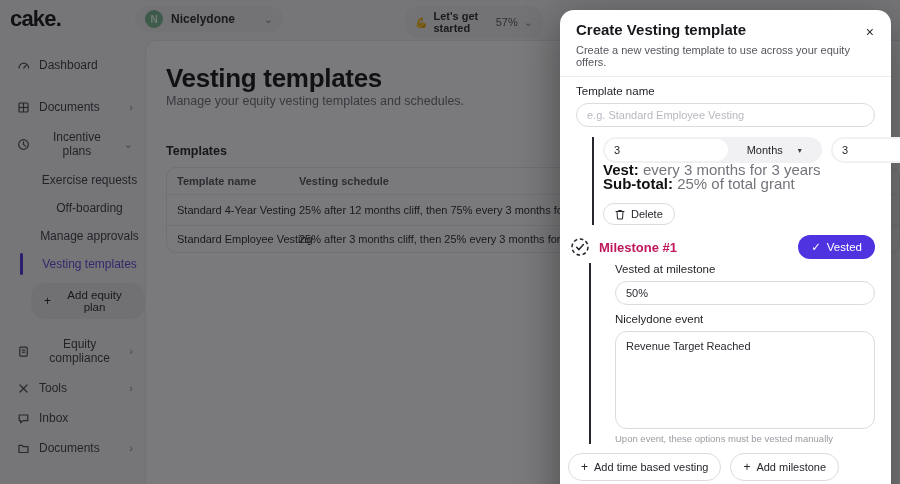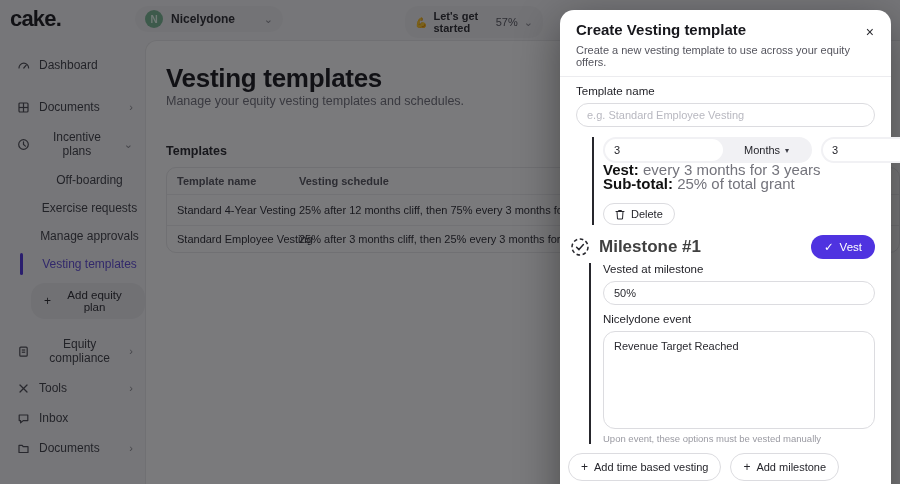--- a/index.html
+++ b/index.html
@@ -55,33 +55,33 @@
   .hr { height:1px; background:#ececef; }
   .modal-body { padding:8px 16px 0; }
   .field-label { font-size:11.5px; color:#1e1e24; margin-bottom:5px; line-height:13px; }
   .text-input { display:block; width:100%; height:24px; border:1px solid #dcdce0; border-radius:12px; padding:0 10px; font-size:11px; font-family:inherit; color:#2a2a30; background:#fff; outline:none; }
   .text-input::placeholder { color:#b8b8c0; }
 
   .vest-block { margin:10px 0 0 16px; border-left:2px solid #26262c; padding-left:9px; }
   .unit-row { display:flex; gap:9px; }
   .unit-input { flex:1; background:#f1f1f4; border-radius:13px; padding:2px; display:flex; align-items:center; height:26px; cursor:pointer; }
   .unit-value { flex:1.15; min-width:0; background:#fff; border:none; border-radius:11px; height:22px; padding:0 9px; font-size:11px; font-family:inherit; color:#26262c; outline:none; }
-  .unit-dd { flex:1; display:flex; align-items:center; justify-content:center; gap:5px; font-size:11px; color:#26262c; }
+  .unit-dd { flex:1; display:flex; align-items:center; justify-content:center; gap:15px; font-size:11px; color:#26262c; }
   .dd-caret { font-size:8px; color:#3d3e46; }
   .vest-lines { margin-top:0; font-size:15px; line-height:14px; }
   .bold-prefix { font-weight:700; color:#111; }
   .gray { color:#74747c; }
   .pill-btn { display:inline-flex; align-items:center; gap:6px; border:1px solid #dcdce0; border-radius:13px; padding:4px 11px; font-size:11px; color:#26262c; background:#fff; cursor:pointer; font-family:inherit; }
   .delete-btn { margin-top:12px; }
 
   .milestone-head { margin-top:10px; display:flex; align-items:center; margin-left:-6px; }
   .ms-icon { width:20px; height:20px; margin-right:9px; flex:0 0 20px; }
-  .ms-title { font-size:17px; font-weight:700; color:#404040;text-align:center; }
+  .ms-title { font-size:13px; font-weight:700; color:#be185d;text-align:center; }
   .apply-btn { margin-left:auto; display:inline-flex; align-items:center; gap:6px; background:#4f33e0; color:#fff; border:none; border-radius:14px; padding:5px 13px; font-size:11.5px; font-family:inherit; cursor:pointer; }
-  .ms-content { margin:4px 0 0 13px; border-left:2px solid #26262c; padding-left:12px; }
+  .ms-content { margin:4px 0 0 13px; border-left:2px solid #26262c; padding-left:24px; }
   .mt12 { margin-top:8px; }
   .textarea { display:block; width:100%; height:98px; border:1px solid #dcdce0; border-radius:12px; padding:8px 10px; font-size:11px; font-family:inherit; color:#2a2a30; resize:none; outline:none; }
   .helper { font-size:9.5px; color:#9a9aa2; margin-top:4px; }
 
   .adders { display:flex; gap:9px; margin:9px 0 0 -8px; }
   .adder { padding:6px 12px; border-radius:14px; }
   .plus { font-size:12px; color:#26262c; }
 </style>
 </head>
 <body>
@@ -126,22 +126,22 @@
       <span class="chev">›</span>
     </div>
     <div class="side-item">
       <svg width="13" height="13" viewBox="0 0 13 13" fill="none" stroke="#4a4a52" stroke-width="1.2" stroke-linecap="round">
           <circle cx="6.5" cy="6.5" r="4.8"></circle>
           <path d="M6.5 3.8v2.7l1.9 1.6"></path>
         </svg>
       <span>Incentive plans</span>
       <span class="chev">⌄</span>
     </div>
+    <div class="side-sub"><span>Exercise requests</span></div>
     <div class="side-sub"><span>Off-boarding</span></div>
-    <div class="side-sub"><span>Exercise requests</span></div>
     <div class="side-sub"><span>Manage approvals</span></div>
     <div class="side-sub active"><span>Vesting templates</span></div>
     <div class="add-plan">
       <span class="plus">+</span>
       <span>Add equity plan</span>
     </div>
     <div class="gap-sm"></div>
     <div class="side-item">
       <svg width="13" height="13" viewBox="0 0 13 13" fill="none" stroke="#4a4a52" stroke-width="1.2">
           <rect x="2.8" y="2.2" width="7.4" height="9" rx="1"></rect>
@@ -255,21 +255,21 @@
     </div>
 
     <div class="milestone-head">
       <svg class="ms-icon" viewBox="0 0 20 20" fill="none">
           <circle cx="10" cy="10" r="8" stroke="#26262c" stroke-width="1.5" stroke-dasharray="3.6 2.6"></circle>
           <path d="M6.6 10.2l2.4 2.4 4.4-5" stroke="#26262c" stroke-width="1.5" stroke-linecap="round" stroke-linejoin="round"></path>
         </svg>
       <span class="ms-title">Milestone #1</span>
       <button class="apply-btn">
         <span>✓</span>
-        <span>Vest</span>
+        <span>Vested</span>
       </button>
     </div>
 
     <div class="ms-content">
       <div class="field-label">Vested at milestone</div>
       <input class="text-input" type="text" value="50%" style="">
       <div class="field-label mt12">Nicelydone event</div>
       <textarea class="textarea" style="">Revenue Target Reached</textarea>
       <div class="helper">Upon event, these options must be vested manually</div>
     </div>

